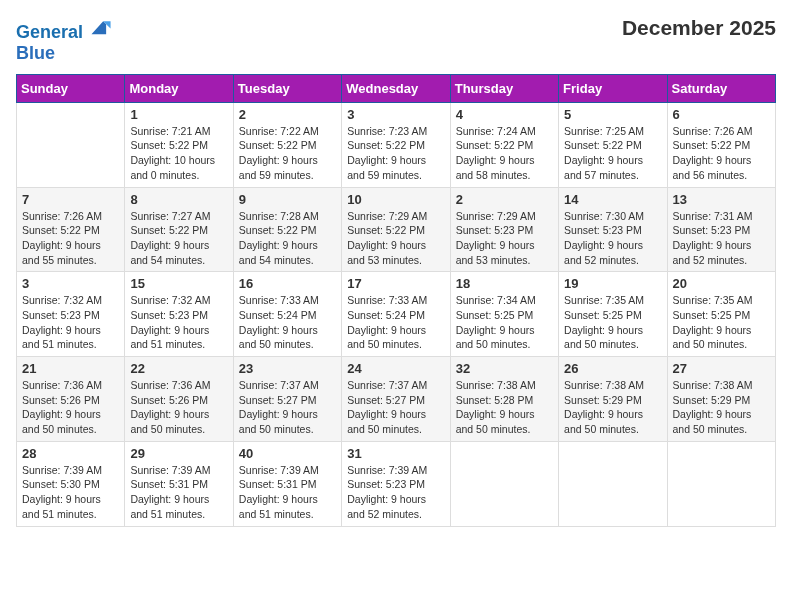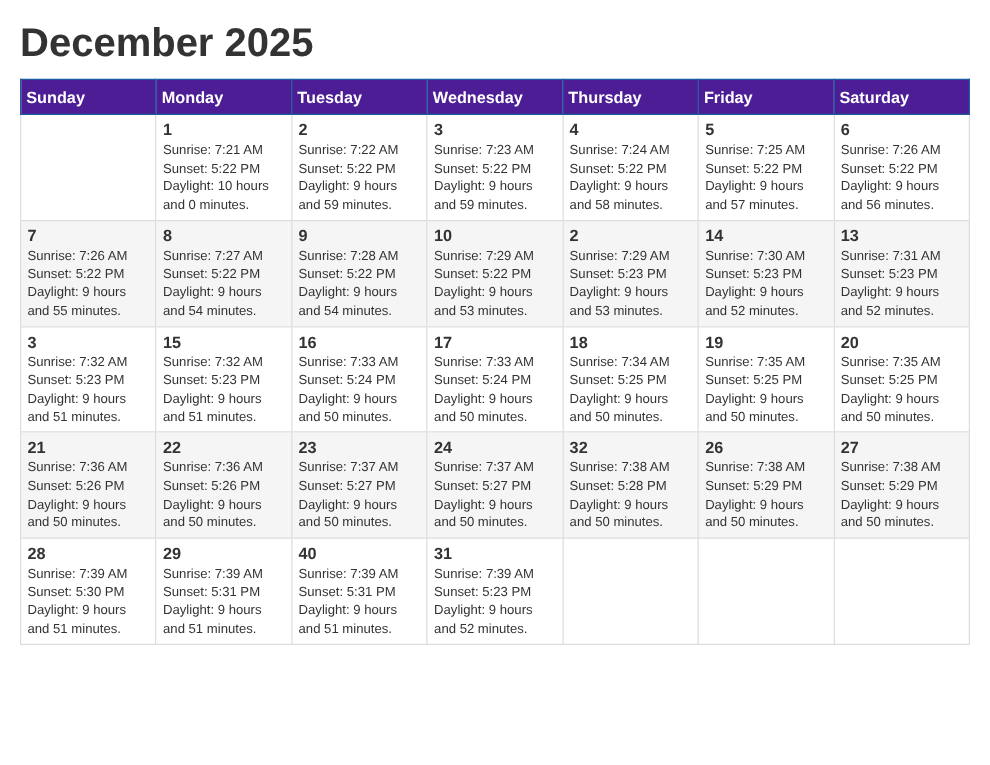--- a/index.html
+++ b/index.html
@@ -29,35 +29,35 @@
     .logo-text .blue { color: #1a6faf; }
     .logo-icon {
       width: 22px;
       height: 22px;
       margin-left: 2px;
     }
     .title-area {
       text-align: right;
     }
     .month-title {
-      font-size: 32px;
+      font-size: 21px;
       font-weight: bold;
       color: #333;
     }
     .location {
       font-size: 14px;
       color: #555;
     }
     .calendar {
       width: 100%;
       border-collapse: collapse;
       border: 1px solid #ccc;
     }
     .calendar th {
-      background-color: #4c1d95;
+      background-color: #a21caf;
       color: #fff;
       font-size: 13px;
       font-weight: bold;
       padding: 6px 4px;
       text-align: left;
       border: 1px solid #1e5a9e;
     }
     .calendar td {
       vertical-align: top;
       padding: 4px 5px;
@@ -83,20 +83,36 @@
       color: #333;
     }
     .empty-cell {
       background: #fff;
     }
   </style>
 </head>
 <body>
 
 <div class="header-area">
+  <div class="logo">
+    <div>
+      <div style="display:flex;align-items:center;">
+        <span class="logo-text">
+          <span class="blue">General</span>
+          <svg class="logo-icon" viewBox="0 0 30 24">
+            <polygon points="2,22 18,4 28,14 22,8 22,22" fill="#2a6ebb"></polygon>
+            <polygon points="18,4 28,14 28,4" fill="#4aa0e8"></polygon>
+          </svg>
+        </span>
+      </div>
+      <div style="display:flex;">
+        <span style="color:#2a6ebb;font-size:18px;font-weight:bold;margin-left:0;">Blue</span>
+      </div>
+    </div>
+  </div>
   <div class="title-area">
     <div class="month-title">December 2025</div>
   </div>
 </div>
 
 <table class="calendar">
   <thead>
     <tr>
     <th>Sunday</th>
         <th>Monday</th>

